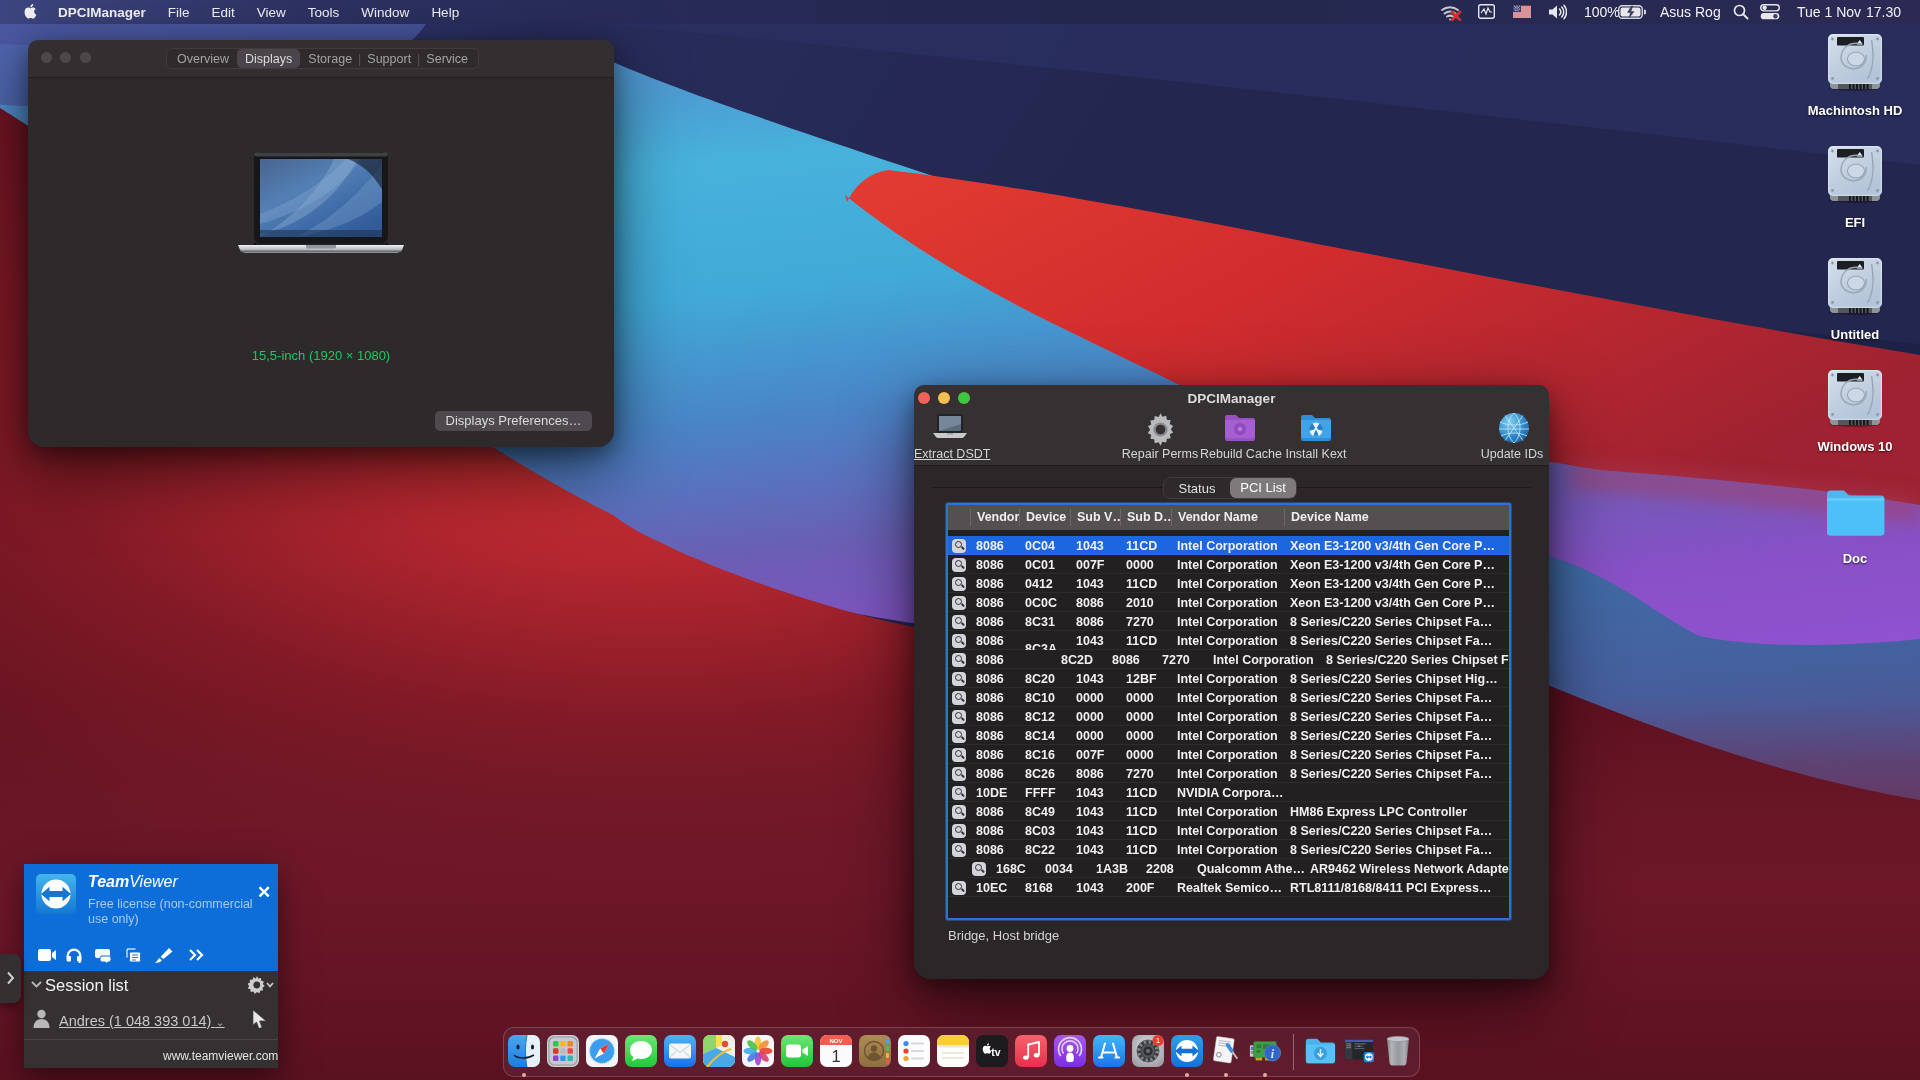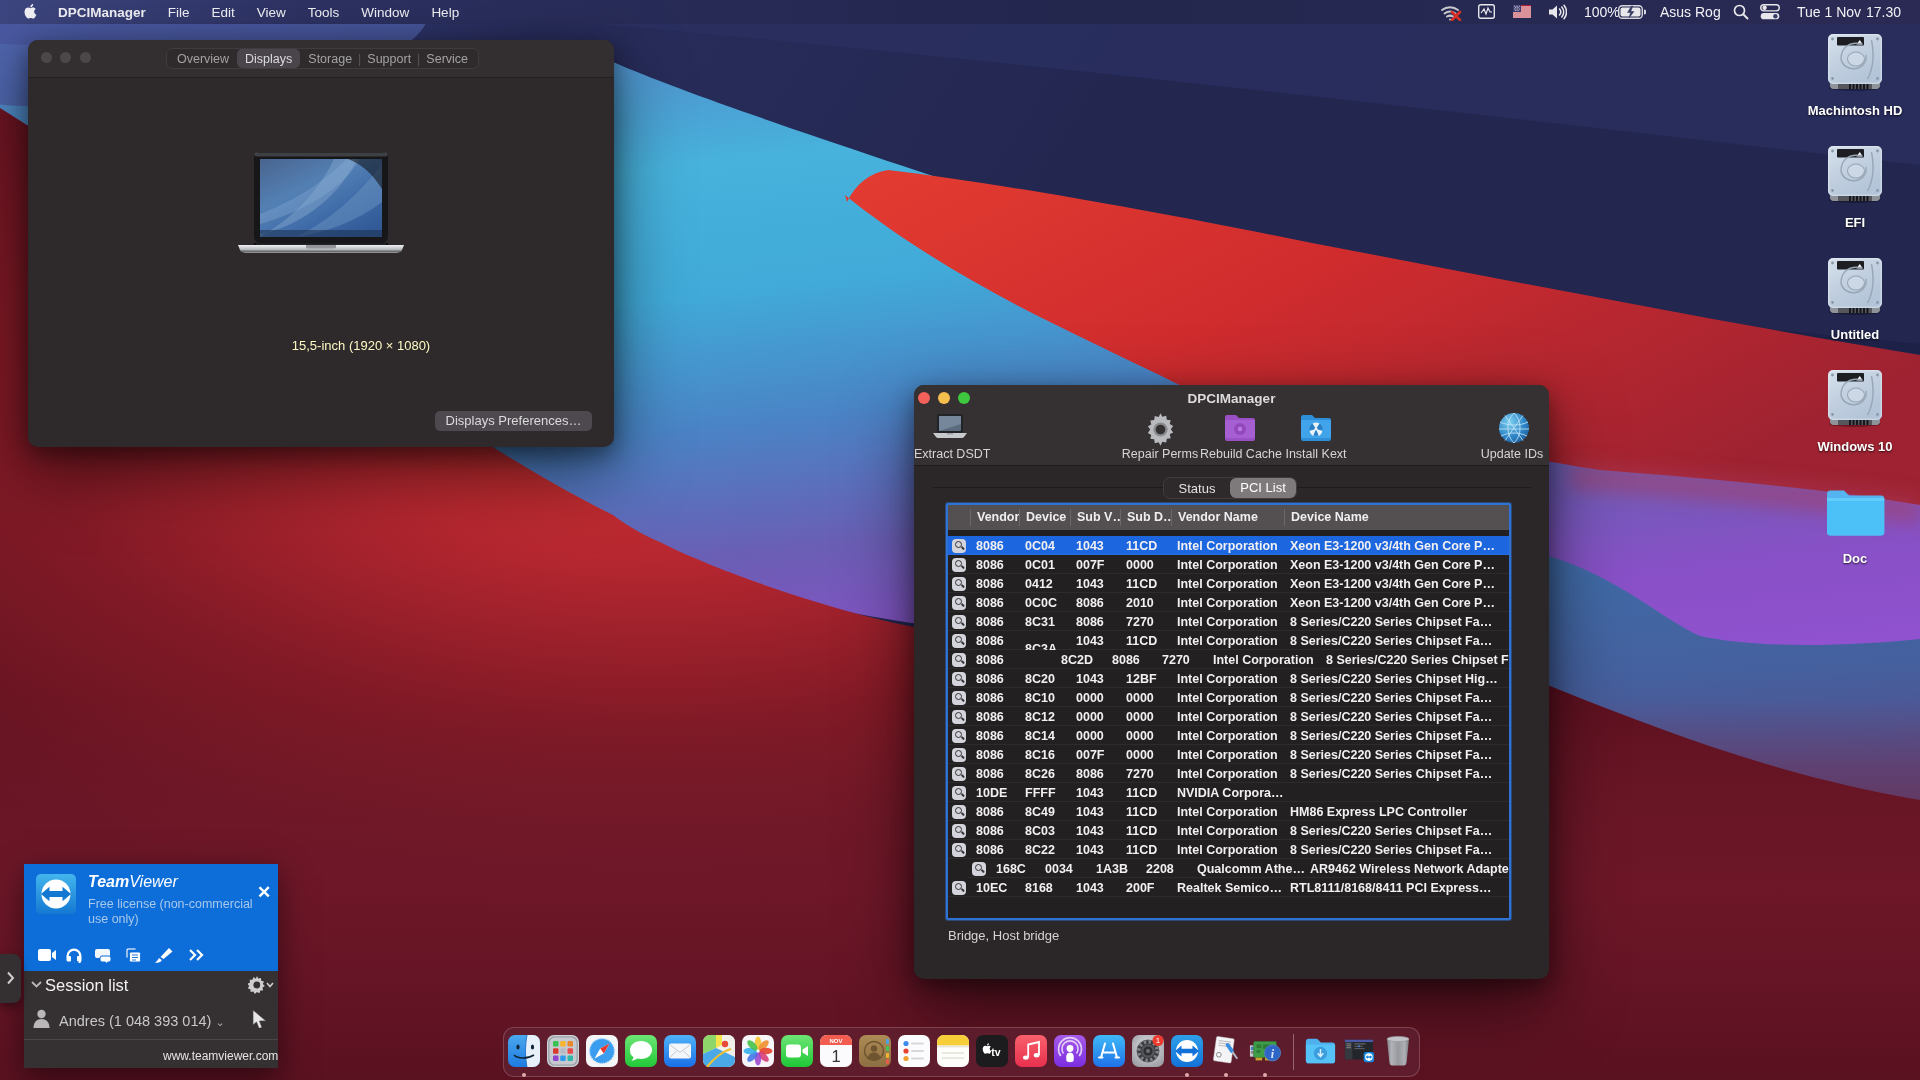--- a/index.html
+++ b/index.html
@@ -7,21 +7,21 @@
 #wall{position:absolute;left:0;top:0;}
 
 #menubar{position:absolute;left:0;top:0;width:1920px;height:24px;
  background:linear-gradient(90deg,#3d4680 0,#2d3263 300px,#262a55 700px,#23274e 1100px,#262951 1500px,#2b2a55 1920px);
  color:#f2f2f6;font-size:13.5px;display:flex;align-items:center;}
 #menubar .l{display:flex;align-items:center;height:24px;}
 #menubar .mi{margin:0 11px;white-space:nowrap;}
 #menubar .b{font-weight:bold;}
 #mbright{position:absolute;left:0;top:0;width:1920px;height:24px;color:#f2f2f6;}
 
-.win{position:absolute;border-radius:10px;box-shadow:0 25px 70px rgba(0,0,0,.55),0 8px 22px rgba(0,0,0,.4);}
+.win{position:absolute;border-radius:16px;box-shadow:0 25px 70px rgba(0,0,0,.55),0 8px 22px rgba(0,0,0,.4);}
 #wdisp{left:28px;top:40px;width:586px;height:407px;background:#2e2a2c;}
 #wdisp .tbar{position:absolute;left:0;top:0;right:0;height:37px;background:#332f31;border-radius:10px 10px 0 0;border-bottom:1px solid #232021;}
 .dots3 span{position:absolute;width:11px;height:11px;border-radius:50%;background:#4c4849;}
 #wdisp .tabs{position:absolute;left:138px;top:8px;width:311px;height:19px;border:1px solid #403c3e;border-radius:6px;background:#2f2b2d;
  display:flex;align-items:center;font-size:12.5px;color:#a3a1a3;justify-content:center;}
 #wdisp .tabs .t{padding:0 6px;white-space:nowrap;}
 #wdisp .tabs .sel{background:#49454b;color:#dcdadd;border-radius:5px;padding:2.5px 8px;margin:0 2px;white-space:nowrap;}
 #wdisp .tabs .sep{color:#57535a;padding:0;}
 
 #wdpci{left:914px;top:385px;width:635px;height:594px;background:#2b2728;}
@@ -50,21 +50,21 @@
 #dock{position:absolute;left:503px;top:1027px;width:917px;height:50px;background:rgba(99,38,54,.55);border:1px solid rgba(205,155,165,.30);border-radius:11px;box-sizing:border-box;}
 .dicon{position:absolute;top:7px;width:32px;height:32px;}
 .ddot{position:absolute;top:45px;width:4px;height:4px;border-radius:50%;background:#e0a9ac;}
 #dsep{position:absolute;left:789px;top:6px;width:1px;height:36px;background:rgba(220,190,195,.45);}
 
 #tv{position:absolute;left:24px;top:864px;width:254px;height:204px;background:#353132;box-shadow:0 10px 30px rgba(0,0,0,.5);}
 #tvtitle{position:absolute;left:88px;top:873px;color:#fff;font-size:16px;font-style:italic;}
 #tvfree{position:absolute;left:88px;top:897px;color:#a8c8ec;font-size:12.5px;line-height:14.5px;}
 #tvx{position:absolute;left:257px;top:882px;color:#fff;font-size:17px;font-weight:bold;}
 #tvsess{position:absolute;left:45px;top:976px;color:#f2f0f1;font-size:16.5px;}
-#tvandres{position:absolute;left:59px;top:1013px;color:#c9c7c8;font-size:14.5px;}
+#tvandres{position:absolute;left:59px;top:1013px;color:#c9c7c8;font-size:14.5px;text-decoration:underline;}
 #tvurl{position:absolute;right:1646px;top:1049px;color:#e4e2e3;font-size:12px;}
 #tvline{position:absolute;left:24px;top:1039px;width:254px;height:1px;background:#4a4647;}
 #tvtab{position:absolute;left:0px;top:954px;width:21px;height:49px;background:#343031;border-radius:0 8px 8px 0;box-shadow:0 4px 10px rgba(0,0,0,.4);}
 </style>
 </head>
 <body>
 <svg id="wall" width="1920" height="1080" viewBox="0 0 1920 1080">
  <defs>
   <filter id="blur8" x="-30%" y="-150%" width="160%" height="400%">
         <feGaussianBlur stdDeviation="9"></feGaussianBlur>
@@ -211,21 +211,21 @@
   <path d="M146,7 v30 C135,20 125,12 112,7 Z" fill="#0c0d10" opacity="0.55"></path>
   <rect x="24" y="78" width="122" height="7" fill="#1c2f50" opacity="0.55"></rect>
   <path d="M18,91 h134 v2 H18 Z" fill="#0e0e10"></path>
       <g fill="#222327">
         <rect x="20" y="91.2" width="130" height="1.7" rx="0.5"></rect>
       </g>
   <path d="M2,93 h166 l-2,5 a6,6 0 0 1 -5,3 H9 a6,6 0 0 1 -5,-3 Z" fill="url(#mbbase)"></path>
   <path d="M70,93 h30 v2.5 a2,2 0 0 1 -2,1 h-26 a2,2 0 0 1 -2,-1 Z" fill="#93959a"></path>
   <path d="M4,98.5 h162 l-0.5,1.5 H4.8 Z" fill="#5f6165" opacity="0.8"></path>
  </svg>
- <div style="position:absolute;left:0;width:100%;top:298px;text-align:center;font-size:13px;color:#fef9c3;padding-left:40px;">15,5-inch (1920 × 1080)</div>
+ <div style="position:absolute;left:0;width:100%;top:308px;text-align:center;font-size:13px;color:#22c55e;">15,5-inch (1920 × 1080)</div>
  <div style="position:absolute;left:407px;top:371px;width:157px;height:20px;background:#4d494e;border-radius:5px;color:#dcdadc;font-size:13px;text-align:center;line-height:20px;">Displays Preferences…</div>
 </div>
 <div id="wdpci" class="win">
  <div class="tbar"></div>
  <div class="title">DPCIManager</div>
 </div>
 <div class="tl">
  <span style="left:918px;background:#f4615a;"></span>
  <span style="left:938px;background:#f5bf4e;"></span>
  <span style="left:958px;background:#3ec73f;"></span>
@@ -261,21 +261,21 @@
         <radialGradient id="glb" cx="0.35" cy="0.3" r="0.9">
           <stop offset="0" stop-color="#7ed0f0"></stop>
           <stop offset="0.55" stop-color="#2e86c8"></stop>
           <stop offset="1" stop-color="#1a4e8a"></stop>
         </radialGradient>
       </defs>
   <circle cx="16" cy="16" r="15" fill="url(#glb)"></circle>
   <path d="M2,10 C10,14 22,14 30,10 M1,17 h30 M3,24 C11,20 21,20 29,24 M16,1 C8,9 8,23 16,31 M16,1 C24,9 24,23 16,31 M7,3.5 C13,12 19,20 25,28.5 M25,3.5 C19,12 13,20 7,28.5" stroke="#bfe4f4" stroke-width="1" fill="none" opacity="0.85"></path>
  </svg>
 </div>
-<div class="abs" style="left:914px;top:447px;width:51px;text-align:right;font-size:12.5px;color:#d6d4d5;white-space:nowrap;">Extract DSDT</div>
+<div class="abs" style="left:914px;top:447px;width:51px;text-align:right;font-size:12.5px;color:#d6d4d5;white-space:nowrap;text-decoration:underline;">Extract DSDT</div>
 <div class="abs" style="left:1120px;top:447px;width:80px;text-align:center;font-size:12.5px;color:#d6d4d5;white-space:nowrap;">Repair Perms</div>
 <div class="abs" style="left:1198px;top:447px;width:86px;text-align:center;font-size:12.5px;color:#d6d4d5;white-space:nowrap;">Rebuild Cache</div>
 <div class="abs" style="left:1284px;top:447px;width:64px;text-align:center;font-size:12.5px;color:#d6d4d5;white-space:nowrap;">Install Kext</div>
 <div class="abs" style="left:1477px;top:447px;width:70px;text-align:center;font-size:12.5px;color:#d6d4d5;white-space:nowrap;">Update IDs</div>
 <div id="tabline"></div>
 <div id="segtabs">
     <span class="s1">Status</span>
     <span class="s2">PCI List</span>
   </div>
 <div id="ptable">

